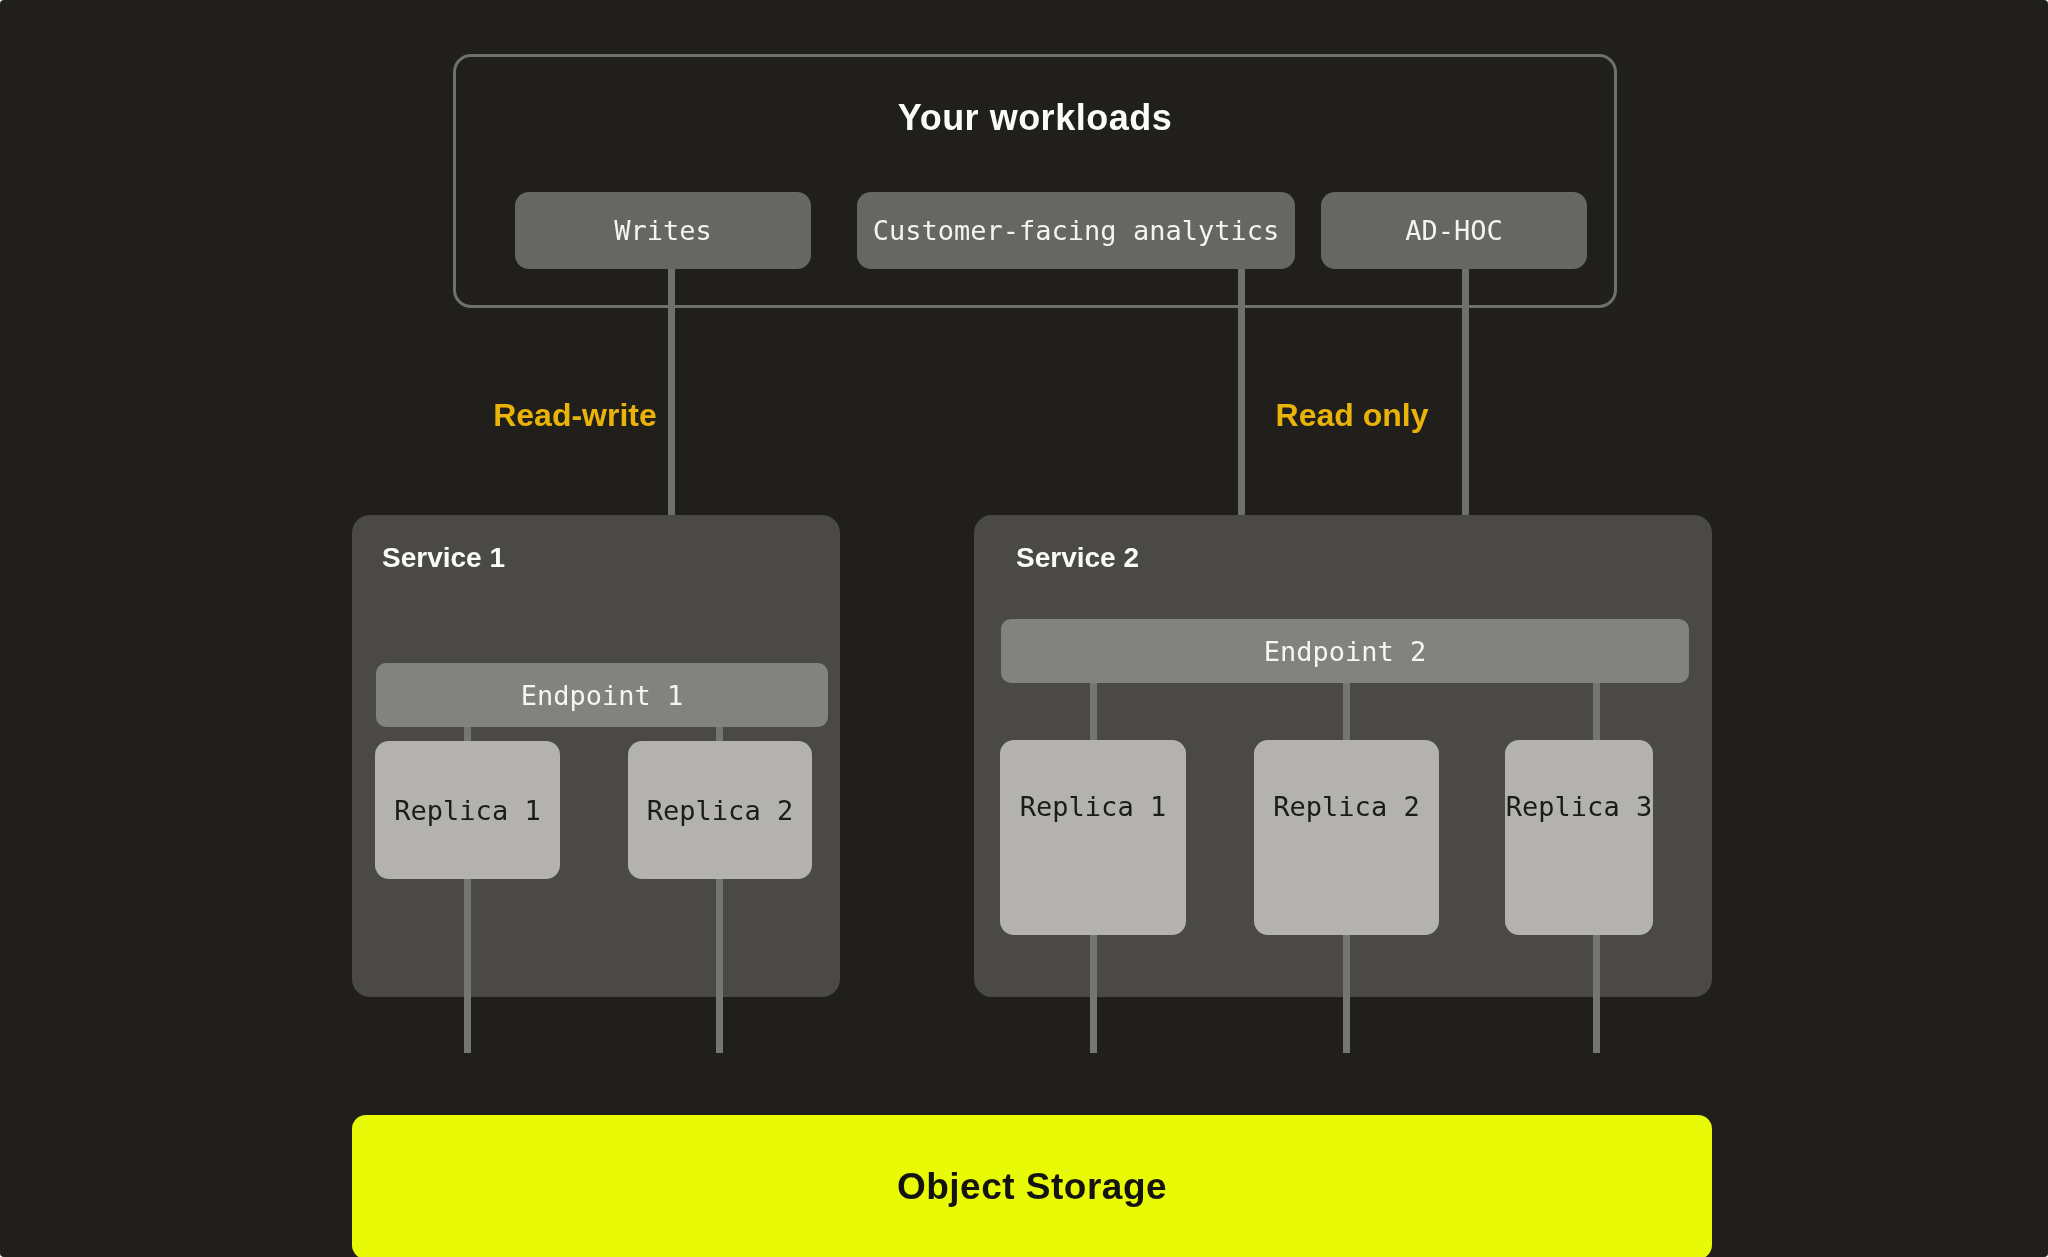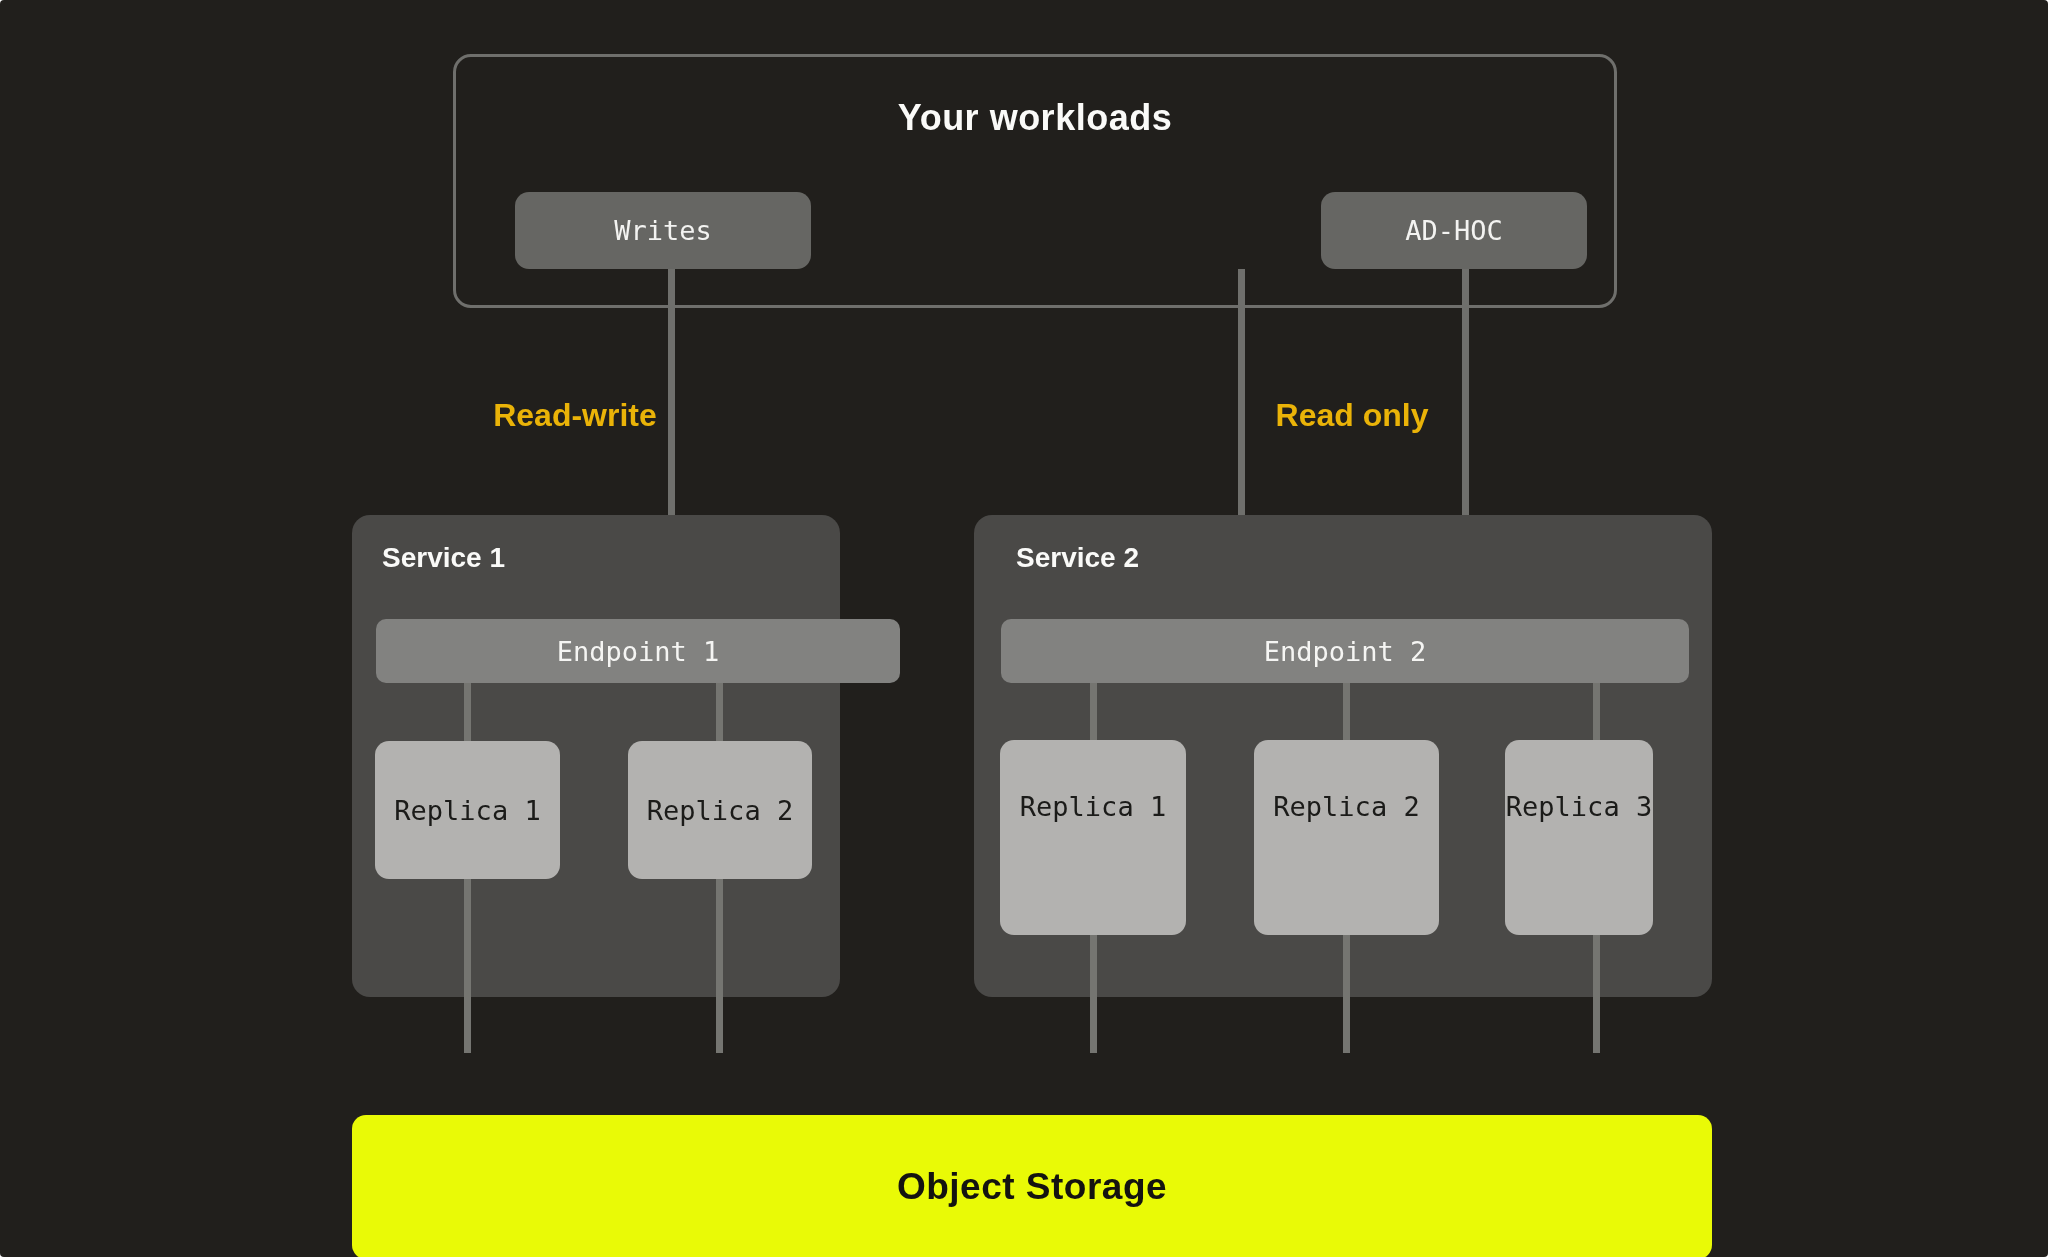--- a/index.html
+++ b/index.html
@@ -130,21 +130,21 @@
     top: 619px; height: 64px;
     background: #828280;
     border-radius: 10px;
     color: #F5F5F3;
     font-family: "DejaVu Sans Mono", monospace;
     font-size: 27px;
     display: flex;
     align-items: center;
     justify-content: center;
   }
-  .endpoint-bar.e1 { left: 376px;  width: 524px; }
+  .endpoint-bar.e1 { left: 376px;  width: 452px; margin-top: 44px; }
   .endpoint-bar.e2 { left: 1001px; width: 688px; }
 
   .replica-node {
     position: absolute;
     background: #B3B2B0;
     border-radius: 14px;
     color: #1B1B19;
     font-family: "DejaVu Sans Mono", monospace;
     font-size: 27px;
     display: flex;
@@ -177,20 +177,21 @@
   }
 </style>
 </head>
 <body>
 
 <div class="canvas">
 
   <div class="workloads-box"></div>
   <div class="workloads-title">Your workloads</div>
   <div class="wnode writes">Writes</div>
+  <div class="wnode analytics">Customer-facing analytics</div>
   <div class="wnode adhoc">AD-HOC</div>
 
   <div class="flow-line a"></div>
   <div class="flow-head a"></div>
   <div class="flow-line b"></div>
   <div class="flow-head b"></div>
   <div class="flow-line c"></div>
   <div class="flow-head c"></div>
 
   <div class="flow-label left">Read-write</div>

